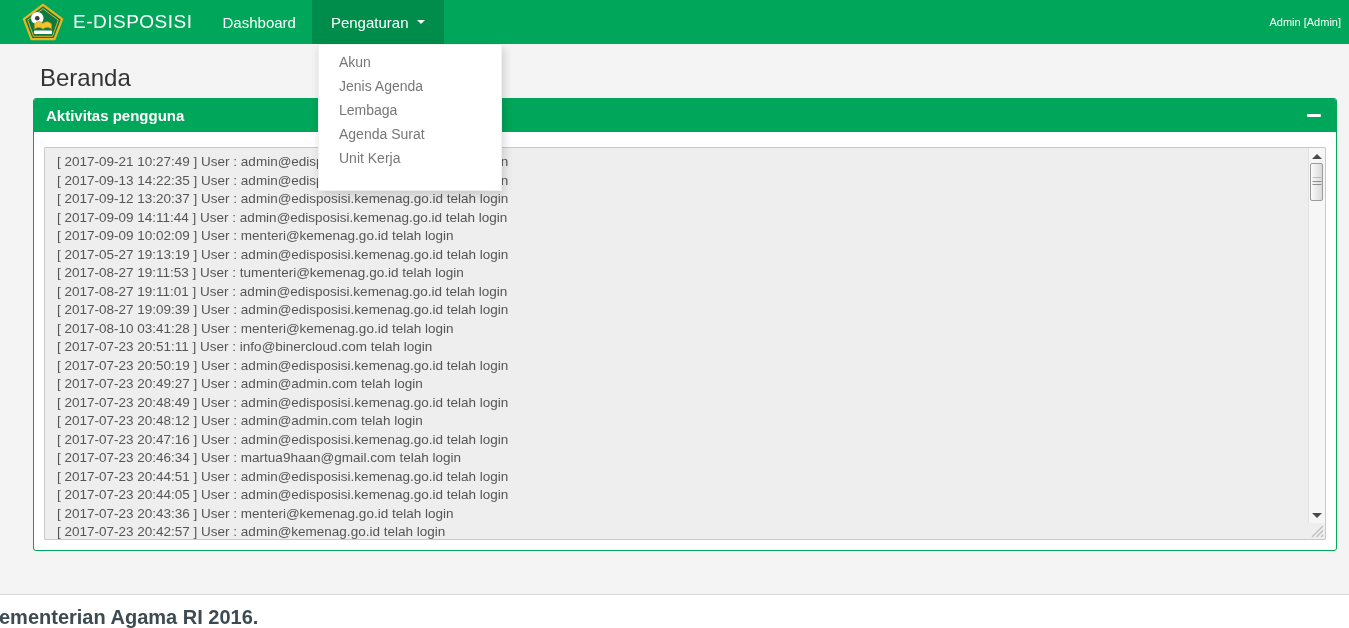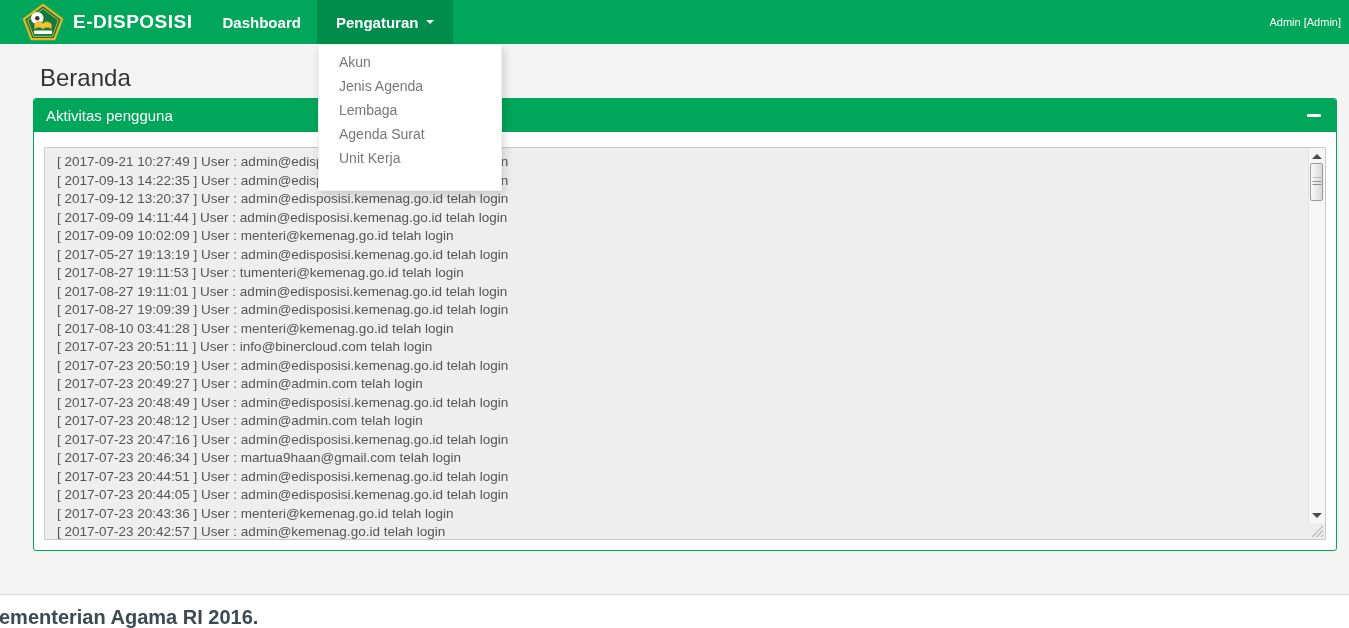--- a/index.html
+++ b/index.html
@@ -11,26 +11,26 @@
   }
 
   
   .navbar {
     position:absolute; top:0; left:0; width:1349px; height:44px;
     background:#00a65a; display:flex; align-items:stretch; z-index:50;
   }
   .brand { display:flex; align-items:center; padding-left:22px; margin-right:14px; cursor:pointer; }
   .brand-logo { width:42px; height:40px; display:block; }
   .brand-title {
-    color:#fff; font-weight:bold; font-size:19px; letter-spacing:.5px; margin-left:9px;
+    color:#fff; font-weight:normal; font-size:19px; letter-spacing:.5px; margin-left:9px;
     white-space:nowrap;
   }
   .nav-link {
     display:flex; align-items:center; padding:0 16px; color:#fff;
-    font-weight:bold; font-size:15px; cursor:pointer; white-space:nowrap;
+    font-weight:normal; font-size:15px; cursor:pointer; white-space:nowrap;
   }
   .nav-link.open { background:#008d4c; padding:0 19px; }
   .caret {
     display:inline-block; width:0; height:0; margin-left:8px;
     border-left:4px solid transparent; border-right:4px solid transparent;
     border-top:4px solid #fff;
   }
   .navbar-user {
     margin-left:auto; display:flex; align-items:center; padding-right:8px;
     color:#fff; font-weight:normal; font-size:11px; cursor:pointer;
@@ -57,21 +57,21 @@
     position:absolute; left:33px; top:13px; margin:7px;
     font-size:24px; font-weight:400; color:#333;
   }
 
   .panel {
     position:absolute; left:33px; top:54px; width:1304px;
     background:#fff; border:1px solid #00a65a; border-radius:3px;
   }
   .panel-heading {
     position:relative; height:33px; line-height:33px; padding:0 12px;
-    background:#00a65a; color:#fff; font-weight:normal; font-size:15px;
+    background:#00a65a; color:#fff; font-weight:bold; font-size:15px;
     border-radius:2px 2px 0 0;
   }
   .collapse-btn {
     position:absolute; right:15px; top:15px; width:14px; height:3px;
     background:#fff; border-radius:1px; cursor:pointer;
   }
   .panel-body { padding:15px 10px 10px; }
 
   
   .log-box {

